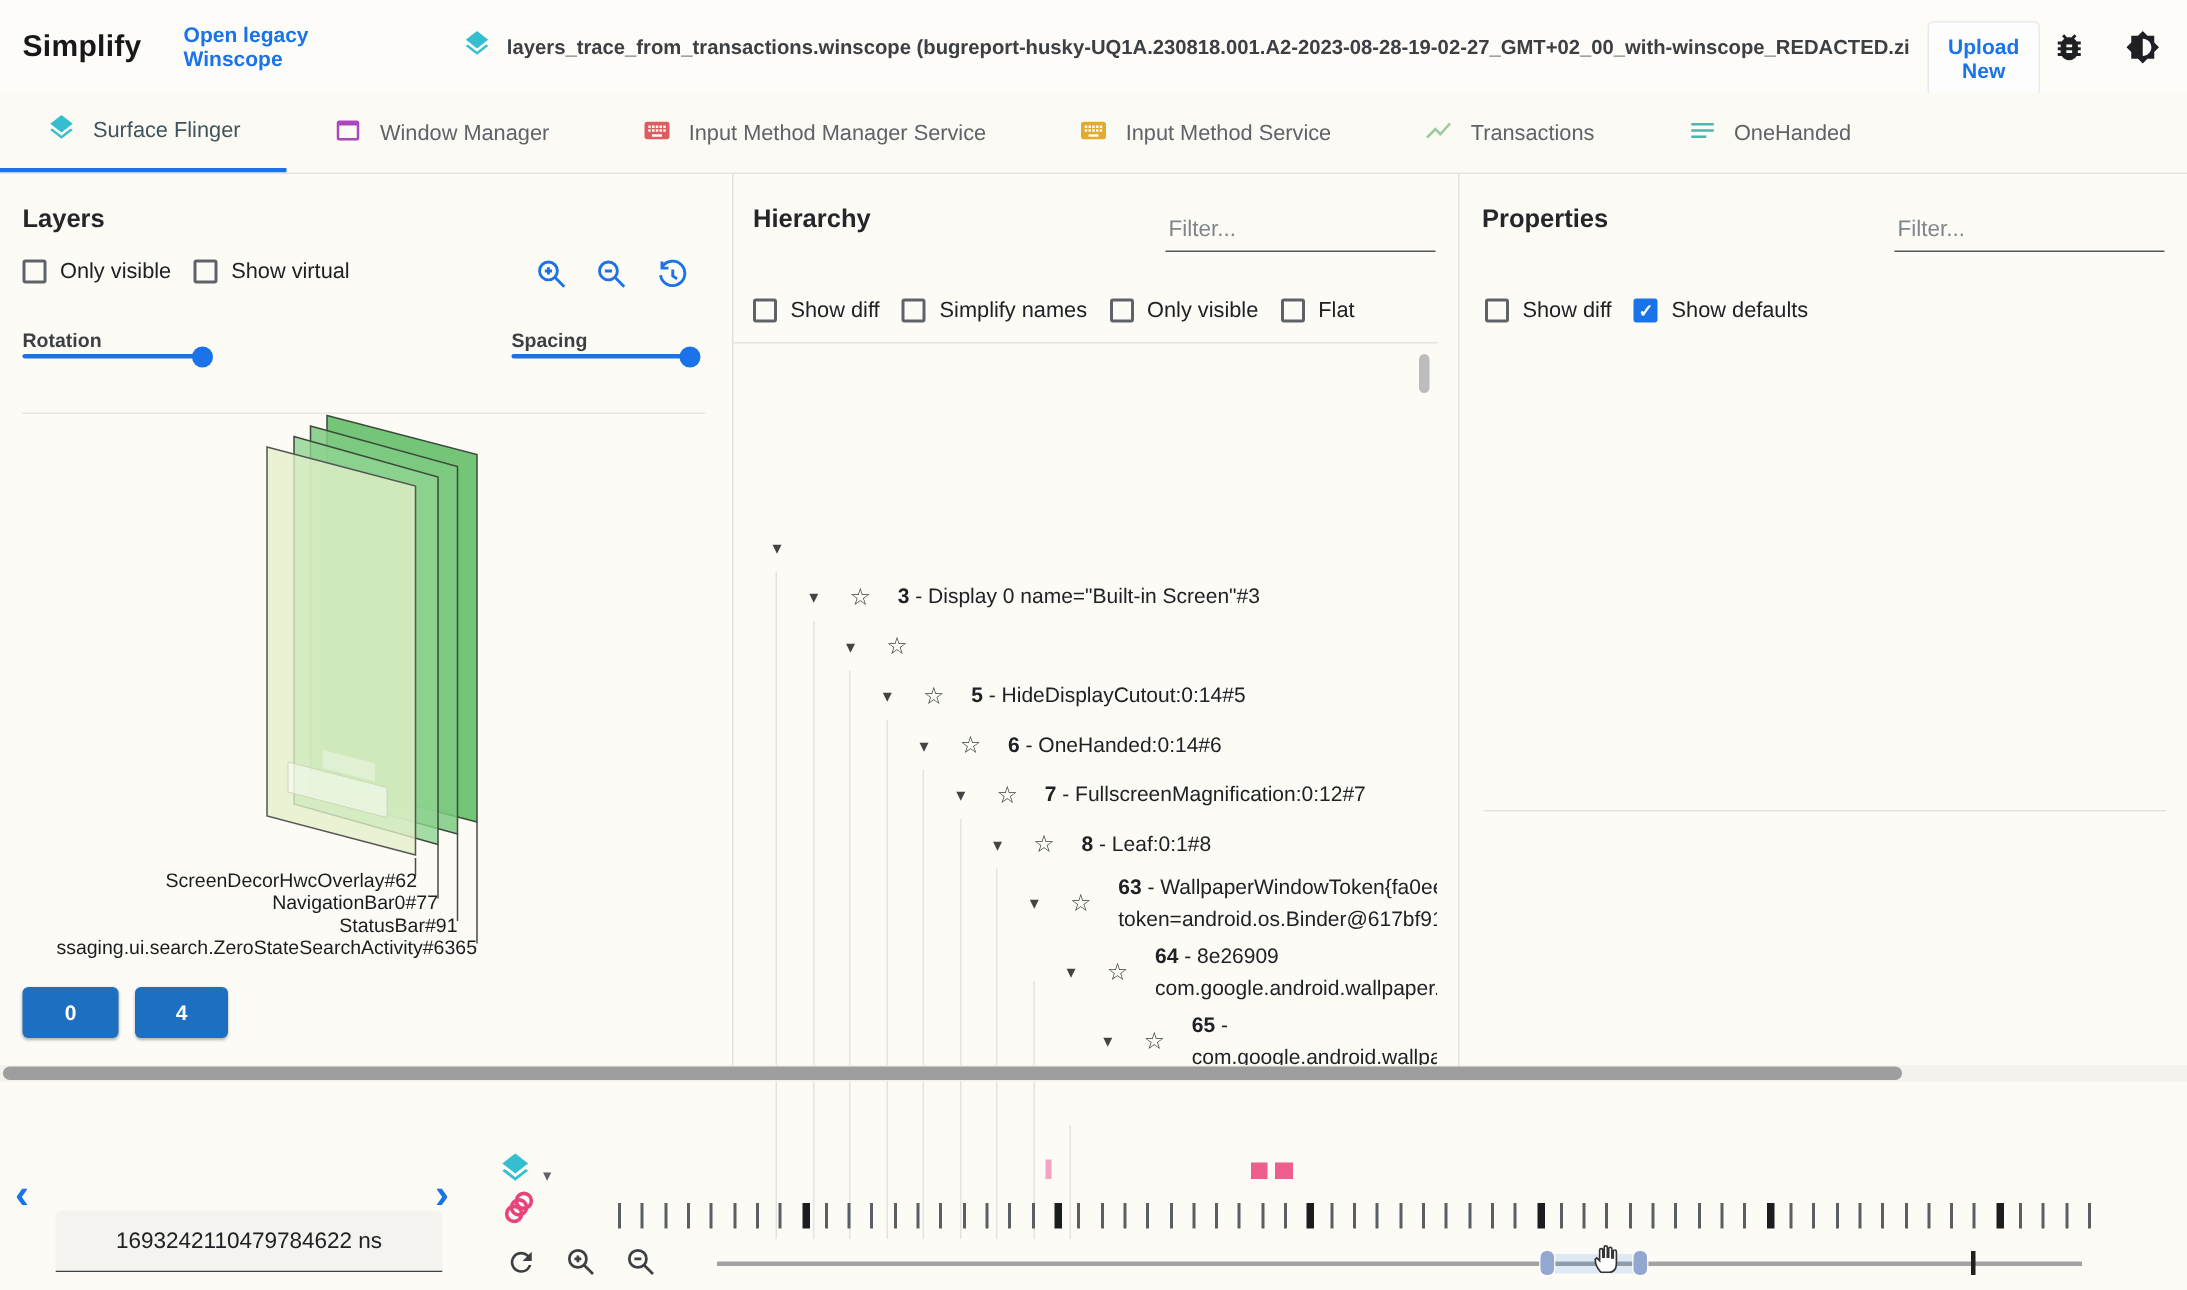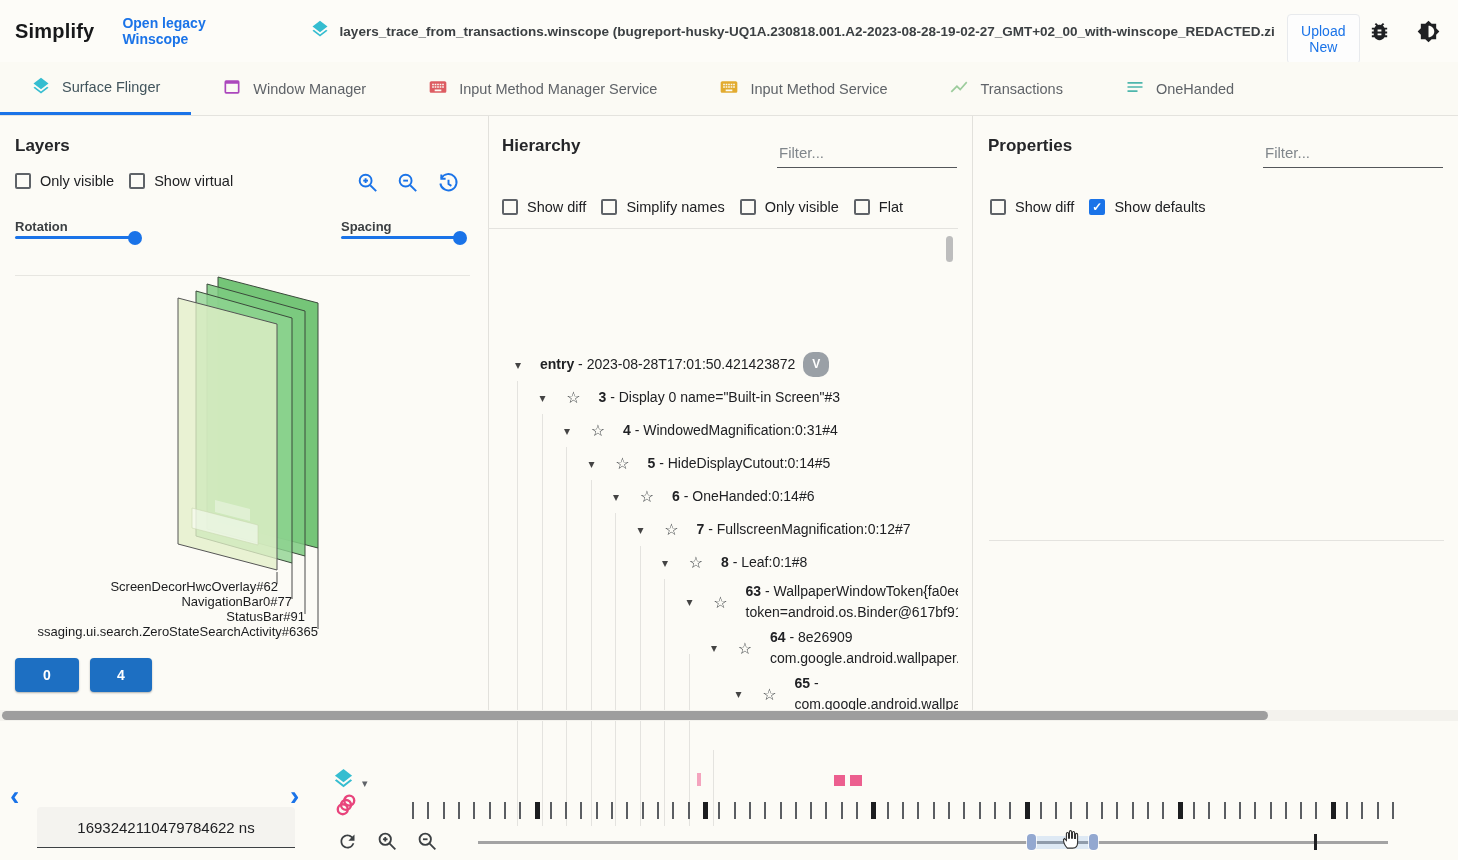--- a/index.html
+++ b/index.html
@@ -5,21 +5,21 @@
   * { margin:0; padding:0; box-sizing:border-box; }
   html,body { width:1458px; height:860px; overflow:hidden; }
   body { font-family:"Liberation Sans", sans-serif; background:#fcfbf6; color:#202124; position:relative; }
 
   
   .topbar { position:absolute; left:0; top:0; width:1458px; height:62px; background:#fdfcf8; display:flex; align-items:center; }
   .app-title { font-size:20px; font-weight:bold; color:#17181a; margin-left:15px; letter-spacing:.2px; }
   .legacy-link { font-size:14px; font-weight:bold; color:#1a73e8; margin-left:28px; text-decoration:none; cursor:pointer; }
   .file-wrap { display:flex; align-items:center; margin-left:84px; }
   .file-name { font-size:13.5px; font-weight:bold; color:#3c4043; margin-left:10px; max-width:935px; white-space:nowrap; overflow:hidden; }
-  .upload-btn { margin-left:12px; background:#fdfdfd; border:1px solid #e8eaed; border-radius:4px; padding:8px 10px; font-size:14px; font-weight:normal; color:#1a73e8; cursor:pointer; font-family:inherit;margin-top:16px; }
+  .upload-btn { margin-left:12px; background:#fdfdfd; border:1px solid #e8eaed; border-radius:4px; padding:8px 10px; font-size:14px; font-weight:bold; color:#1a73e8; cursor:pointer; font-family:inherit;margin-top:16px; }
   .topbar-icon { display:inline-flex; margin-left:8px; cursor:pointer; }
   .dark-icon { margin-left:26px; margin-right:18px; }
 
   
   .tabbar { position:absolute; left:0; top:62px; width:1458px; height:54px; background:#fbfaf4; border-bottom:1px solid #e4e3de; display:flex; overflow:hidden; }
   .tab { display:flex; align-items:center; gap:11px; padding:0 31px; font-size:14.5px; font-weight:500; color:#5f6368; cursor:pointer; white-space:nowrap; position:relative; }
   .tab.active { color:#41545c; border-bottom:3px solid #1a73e8; }
 
   
   .main { position:absolute; left:0; top:116px; width:1458px; height:594px; }
@@ -241,31 +241,29 @@
       <div class="guide" style="left: 51.5px; top: 66px; height: 412px;"></div>
       <div class="guide" style="left: 76px; top: 99px; height: 379px;"></div>
       <div class="guide" style="left: 100.5px; top: 132px; height: 346px;"></div>
       <div class="guide" style="left: 125px; top: 165px; height: 313px;"></div>
       <div class="guide" style="left: 149.5px; top: 198px; height: 280px;"></div>
       <div class="guide" style="left: 174px; top: 231px; height: 247px;"></div>
       <div class="guide" style="left: 198.5px; top: 306px; height: 172px;"></div>
       <div class="guide" style="left: 223px; top: 402px; height: 76px;"></div>
       <div class="tree-row" style="padding-left: 20px;">
         <span class="tree-caret">▾</span>
-        <span class="tree-text"><b>entry</b> - 2023-08-28T17:01:50.421423872<span class="chip">V</span></span>
       </div>
       <div class="tree-row" style="padding-left: 44.5px;">
         <span class="tree-caret">▾</span>
         <span class="tree-star">☆</span>
         <span class="tree-text"><b>3</b> - Display 0 name="Built-in Screen"#3</span>
       </div>
       <div class="tree-row" style="padding-left: 69px;">
         <span class="tree-caret">▾</span>
         <span class="tree-star">☆</span>
-        <span class="tree-text"><b>4</b> - WindowedMagnification:0:31#4</span>
       </div>
       <div class="tree-row" style="padding-left: 93.5px;">
         <span class="tree-caret">▾</span>
         <span class="tree-star">☆</span>
         <span class="tree-text"><b>5</b> - HideDisplayCutout:0:14#5</span>
       </div>
       <div class="tree-row" style="padding-left: 118px;">
         <span class="tree-caret">▾</span>
         <span class="tree-star">☆</span>
         <span class="tree-text"><b>6</b> - OneHanded:0:14#6</span>

